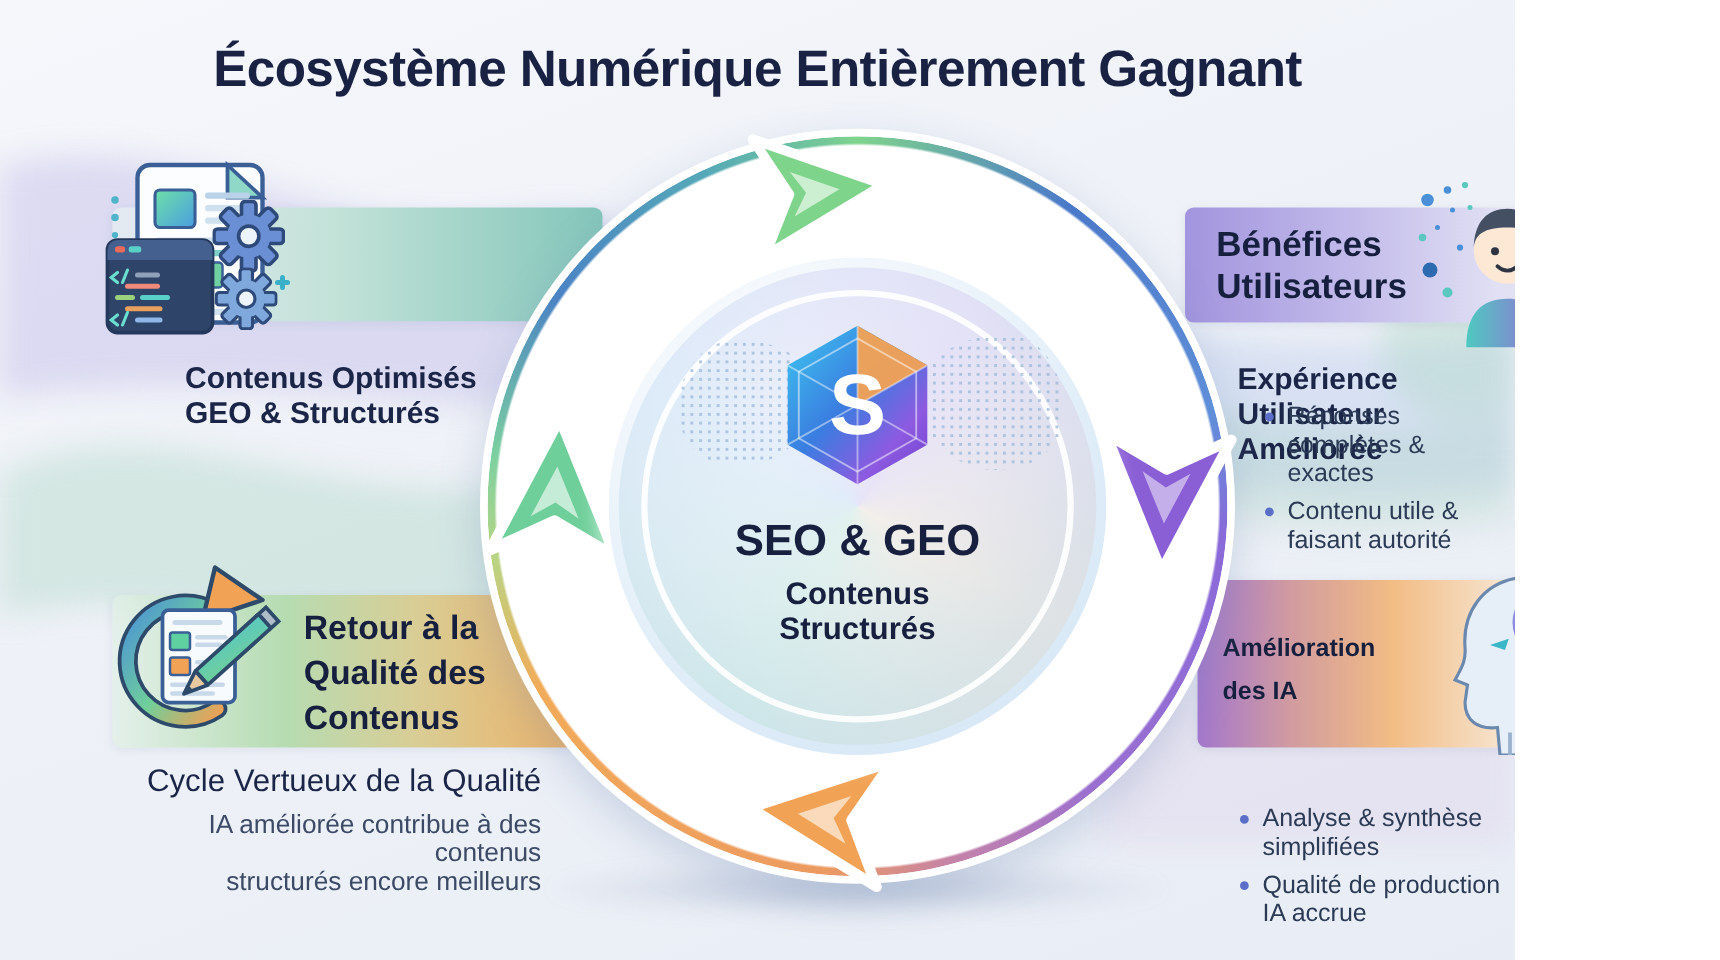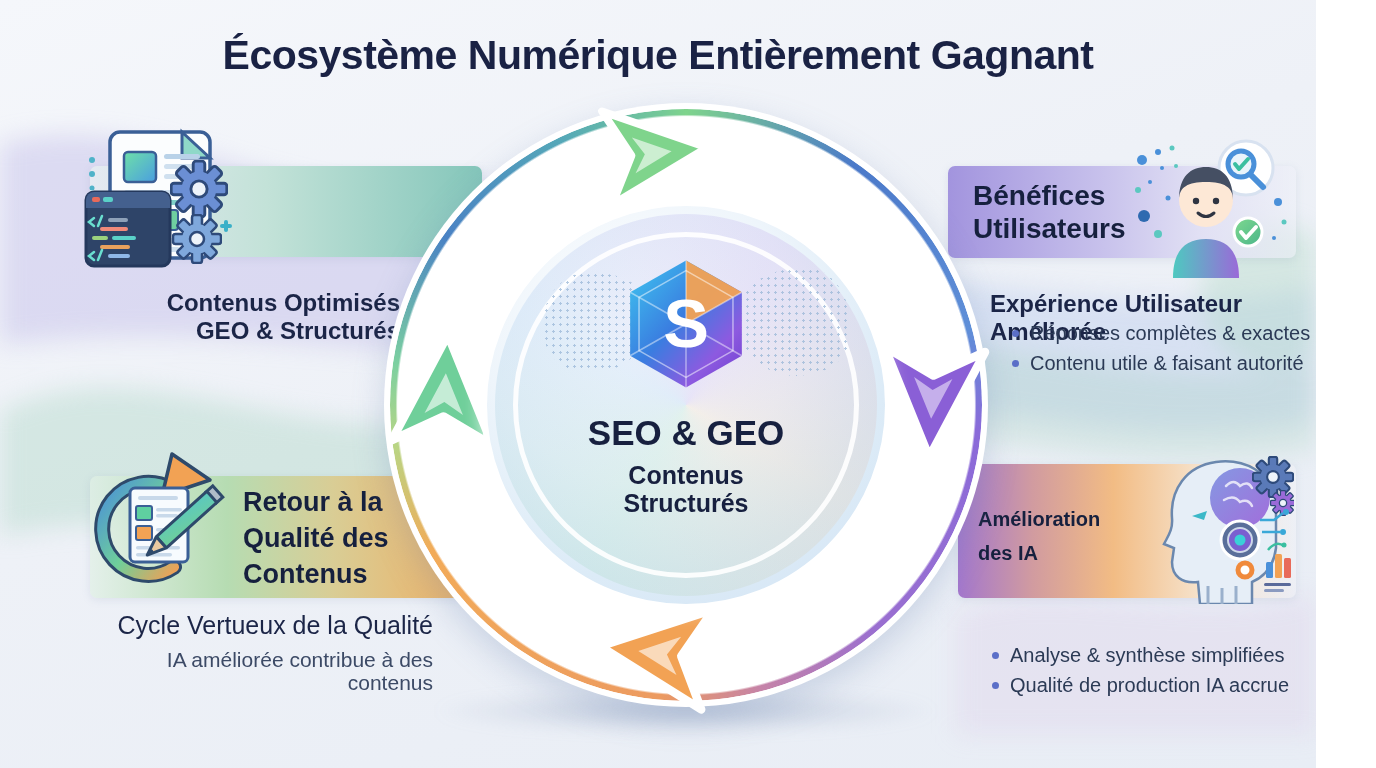--- a/index.html
+++ b/index.html
@@ -1,17 +1,17 @@
 <!DOCTYPE html>
 <html><head>
 <meta charset="utf-8">
 <style>
   html,body{margin:0;padding:0;}
   .stage{
-    position:relative;width:1316px;height:768px;overflow:hidden;
+    position:relative;width:1212px;height:768px;overflow:hidden;
     font-family:"Liberation Sans","DejaVu Sans",sans-serif;
     background:linear-gradient(160deg,#f5f7fb 0%,#eef1f7 45%,#e8edf5 100%);
   }
   .abs{position:absolute;}
   
   .bg-waves{position:absolute;inset:0;filter:blur(12px);z-index:0;}
   
   .page-title{
     position:absolute;left:0;right:0;top:32px;text-align:center;
     font-size:41px;font-weight:700;color:#1a2244;letter-spacing:-0.5px;z-index:2;
@@ -27,21 +27,21 @@
   .band-br{left:958px;top:464px;width:338px;height:134px;
     background:linear-gradient(90deg,#a377cd 0%,#d19ba0 22%,#f2bc84 46%,#f6e3cd 72%,rgba(240,241,247,.5) 100%);}
   
   .sec-title{position:absolute;z-index:3;color:#16203e;font-weight:700;}
   .t-tl{left:243px;top:168px;font-size:27px;line-height:30px;}
   .t-tr{left:973px;top:179px;font-size:28px;line-height:33px;}
   .t-bl{left:243px;top:484px;font-size:27px;line-height:36px;}
   .t-br{left:978px;top:502px;font-size:20px;line-height:34px;}
   
   .sub-head{position:absolute;z-index:3;color:#1b2547;font-weight:700;}
-  .s-tl{left:148px;top:289px;width:252px;text-align:right;font-size:24px;line-height:28px;font-weight:700;color:#1b2547;}
+  .s-tl{left:148px;top:289px;width:252px;text-align:left;font-size:24px;line-height:28px;font-weight:700;color:#1b2547;}
   .s-tr-head{left:990px;top:290px;font-size:24px;}
   .s-bl{left:95px;top:611px;width:338px;text-align:right;}
   .s-bl .h{font-size:25px;font-weight:400;color:#1b2547;}
   .s-bl .d{font-size:21px;line-height:23px;color:#3c4a66;margin-top:8px;}
   .s-br-head{left:968px;top:611px;font-size:25px;}
   ul.bullets{position:absolute;z-index:3;list-style:none;margin:0;padding:0;font-size:20px;color:#2b3a55;}
   ul.bullets li{position:relative;padding-left:18px;margin-bottom:7px;}
   ul.bullets li::before{content:"";position:absolute;left:0;top:8px;width:7px;height:7px;border-radius:50%;background:#5b6fc8;}
   .b-tr{left:1012px;top:322px;}
   .b-br{left:992px;top:644px;font-size:21px;}
@@ -244,20 +244,21 @@
       <rect x="92" y="26" width="15" height="9" fill="#b0bdc8" stroke="#2e4a6b" stroke-width="3"></rect>
       <rect x="92" y="34" width="15" height="68" rx="2" fill="url(#g-pen)" stroke="#2e4a6b" stroke-width="3"></rect>
       <polygon points="92,102 107,102 99.5,121" fill="#e8c9a0" stroke="#2e4a6b" stroke-width="3" stroke-linejoin="round"></polygon>
       <circle cx="99.5" cy="116" r="2.4" fill="#2e4a6b"></circle>
     </g>
   </svg>
   <div class="s-bl abs">
     <div class="h">Cycle Vertueux de la Qualité</div>
     <div class="d">
       <div>IA améliorée contribue à des contenus</div>
+      <div>structurés encore meilleurs</div>
     </div>
   </div>
 
   <div class="band band-br"></div>
   <div class="sec-title t-br">
     <div>Amélioration</div>
     <div>des IA</div>
   </div>
   <svg class="icon" style="left:1148px;top:456px" width="146" height="148" viewBox="0 0 146 148">
     <path d="M68,6 C38,10 22,34 24,62 C25,74 20,80 16,88 L26,92 L24,106 C24,120 34,128 50,126 L52,148 L104,148 L104,126 C118,120 126,108 128,92 L128,40 C122,18 98,2 68,6 Z" fill="#e6eef7" stroke="#6b88ae" stroke-width="2.5"></path>

